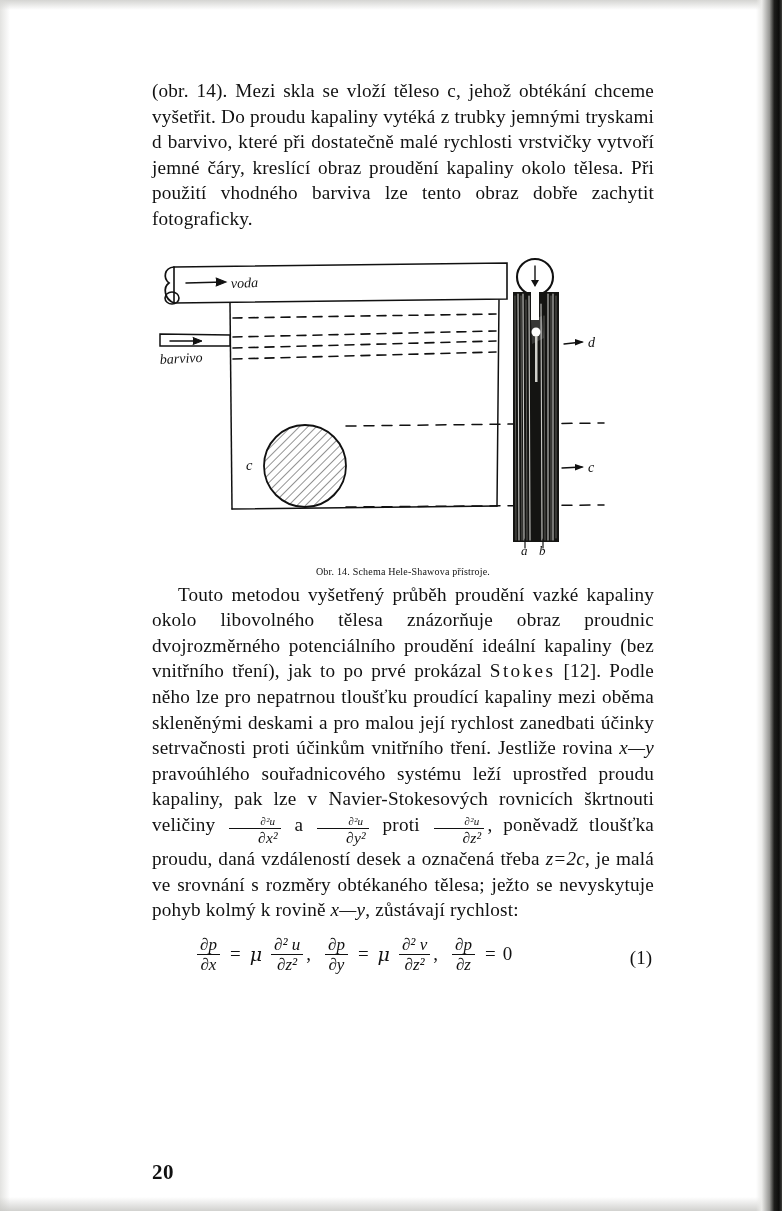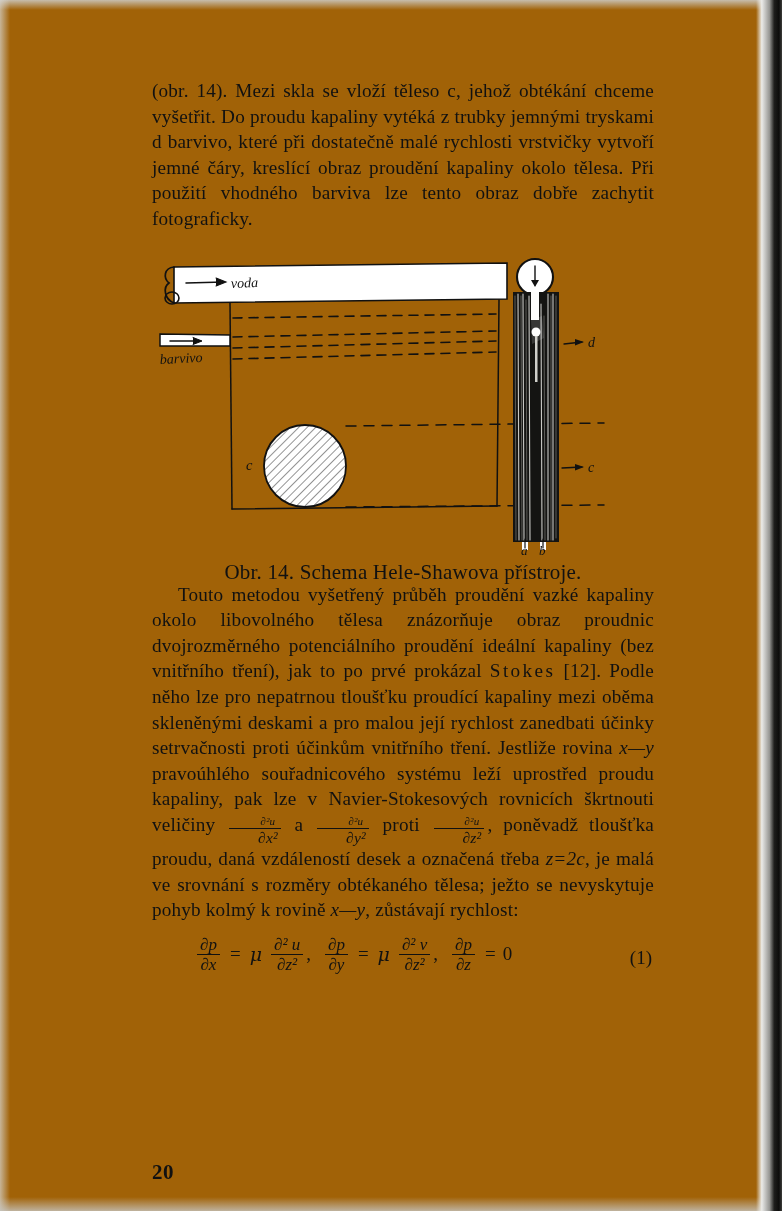--- a/index.html
+++ b/index.html
@@ -4,21 +4,21 @@
 <style>
   html, body {
     margin: 0;
     padding: 0;
     background: #6b6b6b;
   }
   .page {
     position: relative;
     width: 782px;
     height: 1211px;
-    background: #a16207;
+    background: #ffffff;
     overflow: hidden;
     font-family: "Liberation Serif", "DejaVu Serif", serif;
     color: #111;
   }
   
   .scan-edge-right {
     position: absolute;
     top: 0;
     right: 0;
     width: 26px;
@@ -74,21 +74,21 @@
     position: relative;
     width: 502px;
     height: 300px;
     margin-top: 24px;
   }
   .figure svg { display: block; }
 
   .fig-caption {
     margin: 6px 0 0 0;
     text-align: center;
-    font-size: 21px;
+    font-size: 10px;
     line-height: 20px;
     letter-spacing: .2px;
   }
 
   .para-main { margin-top: 30px; }
 
   
   .frac {
     display: inline-block;
     vertical-align: -0.62em;

